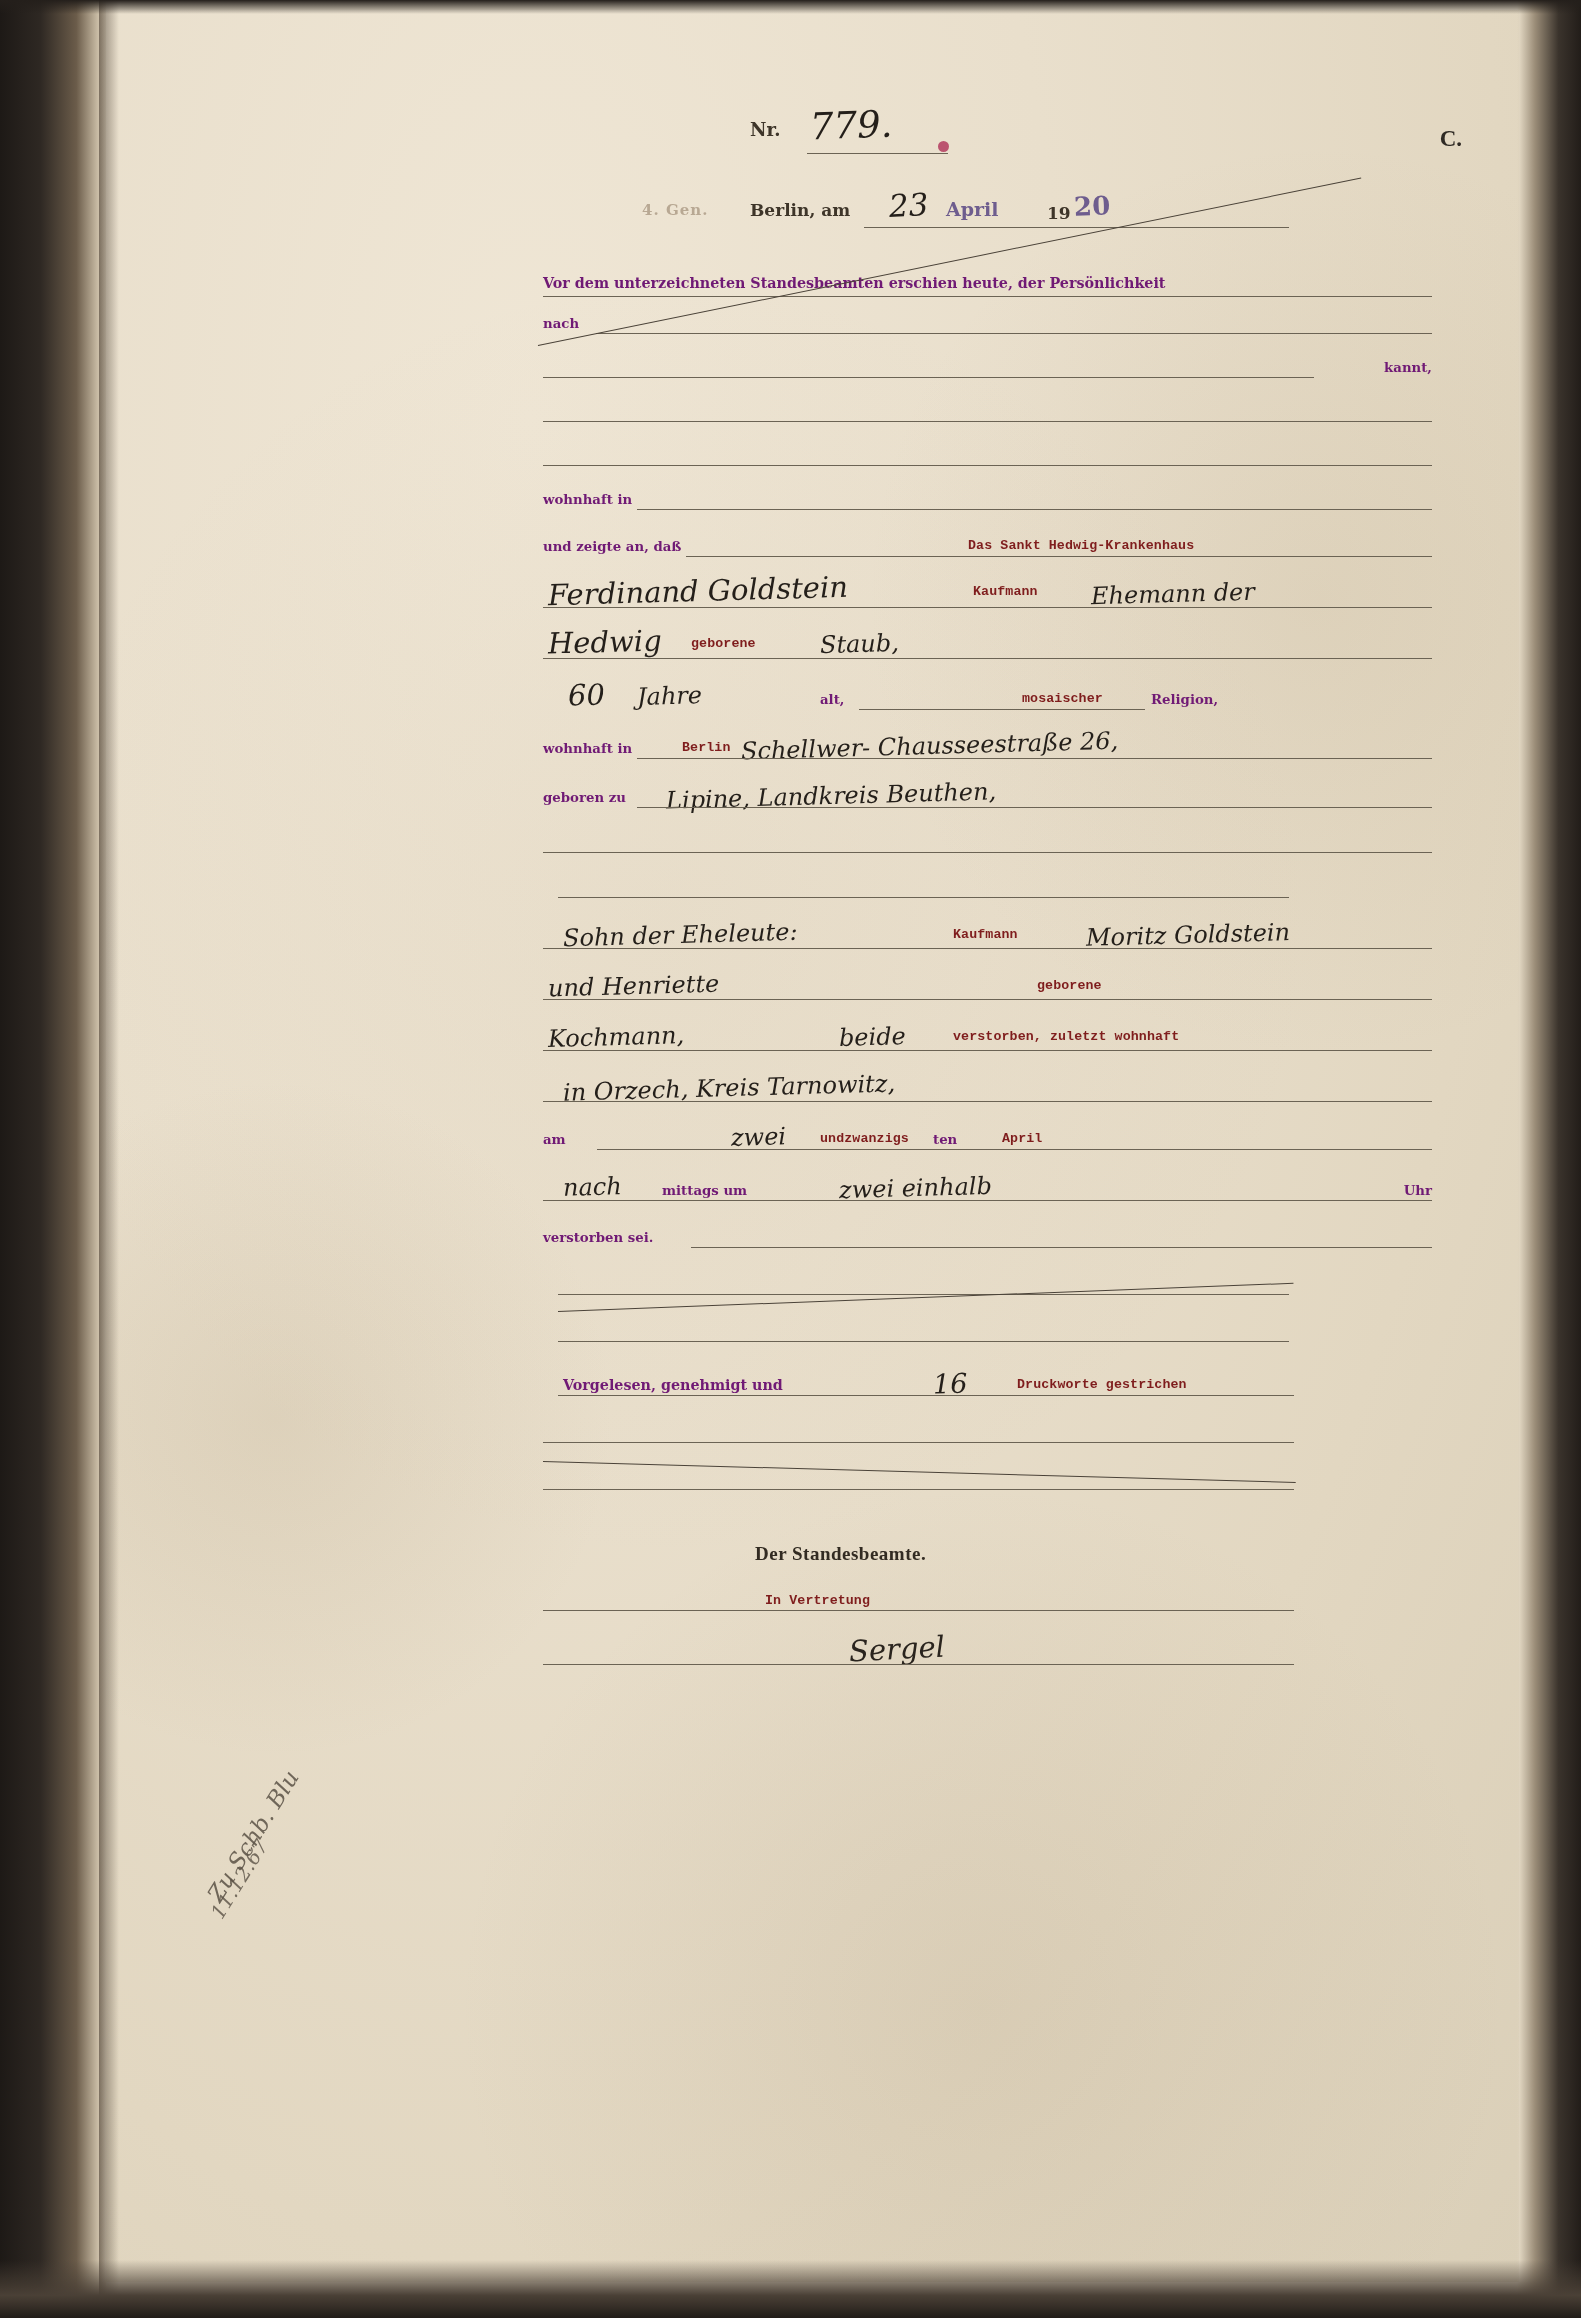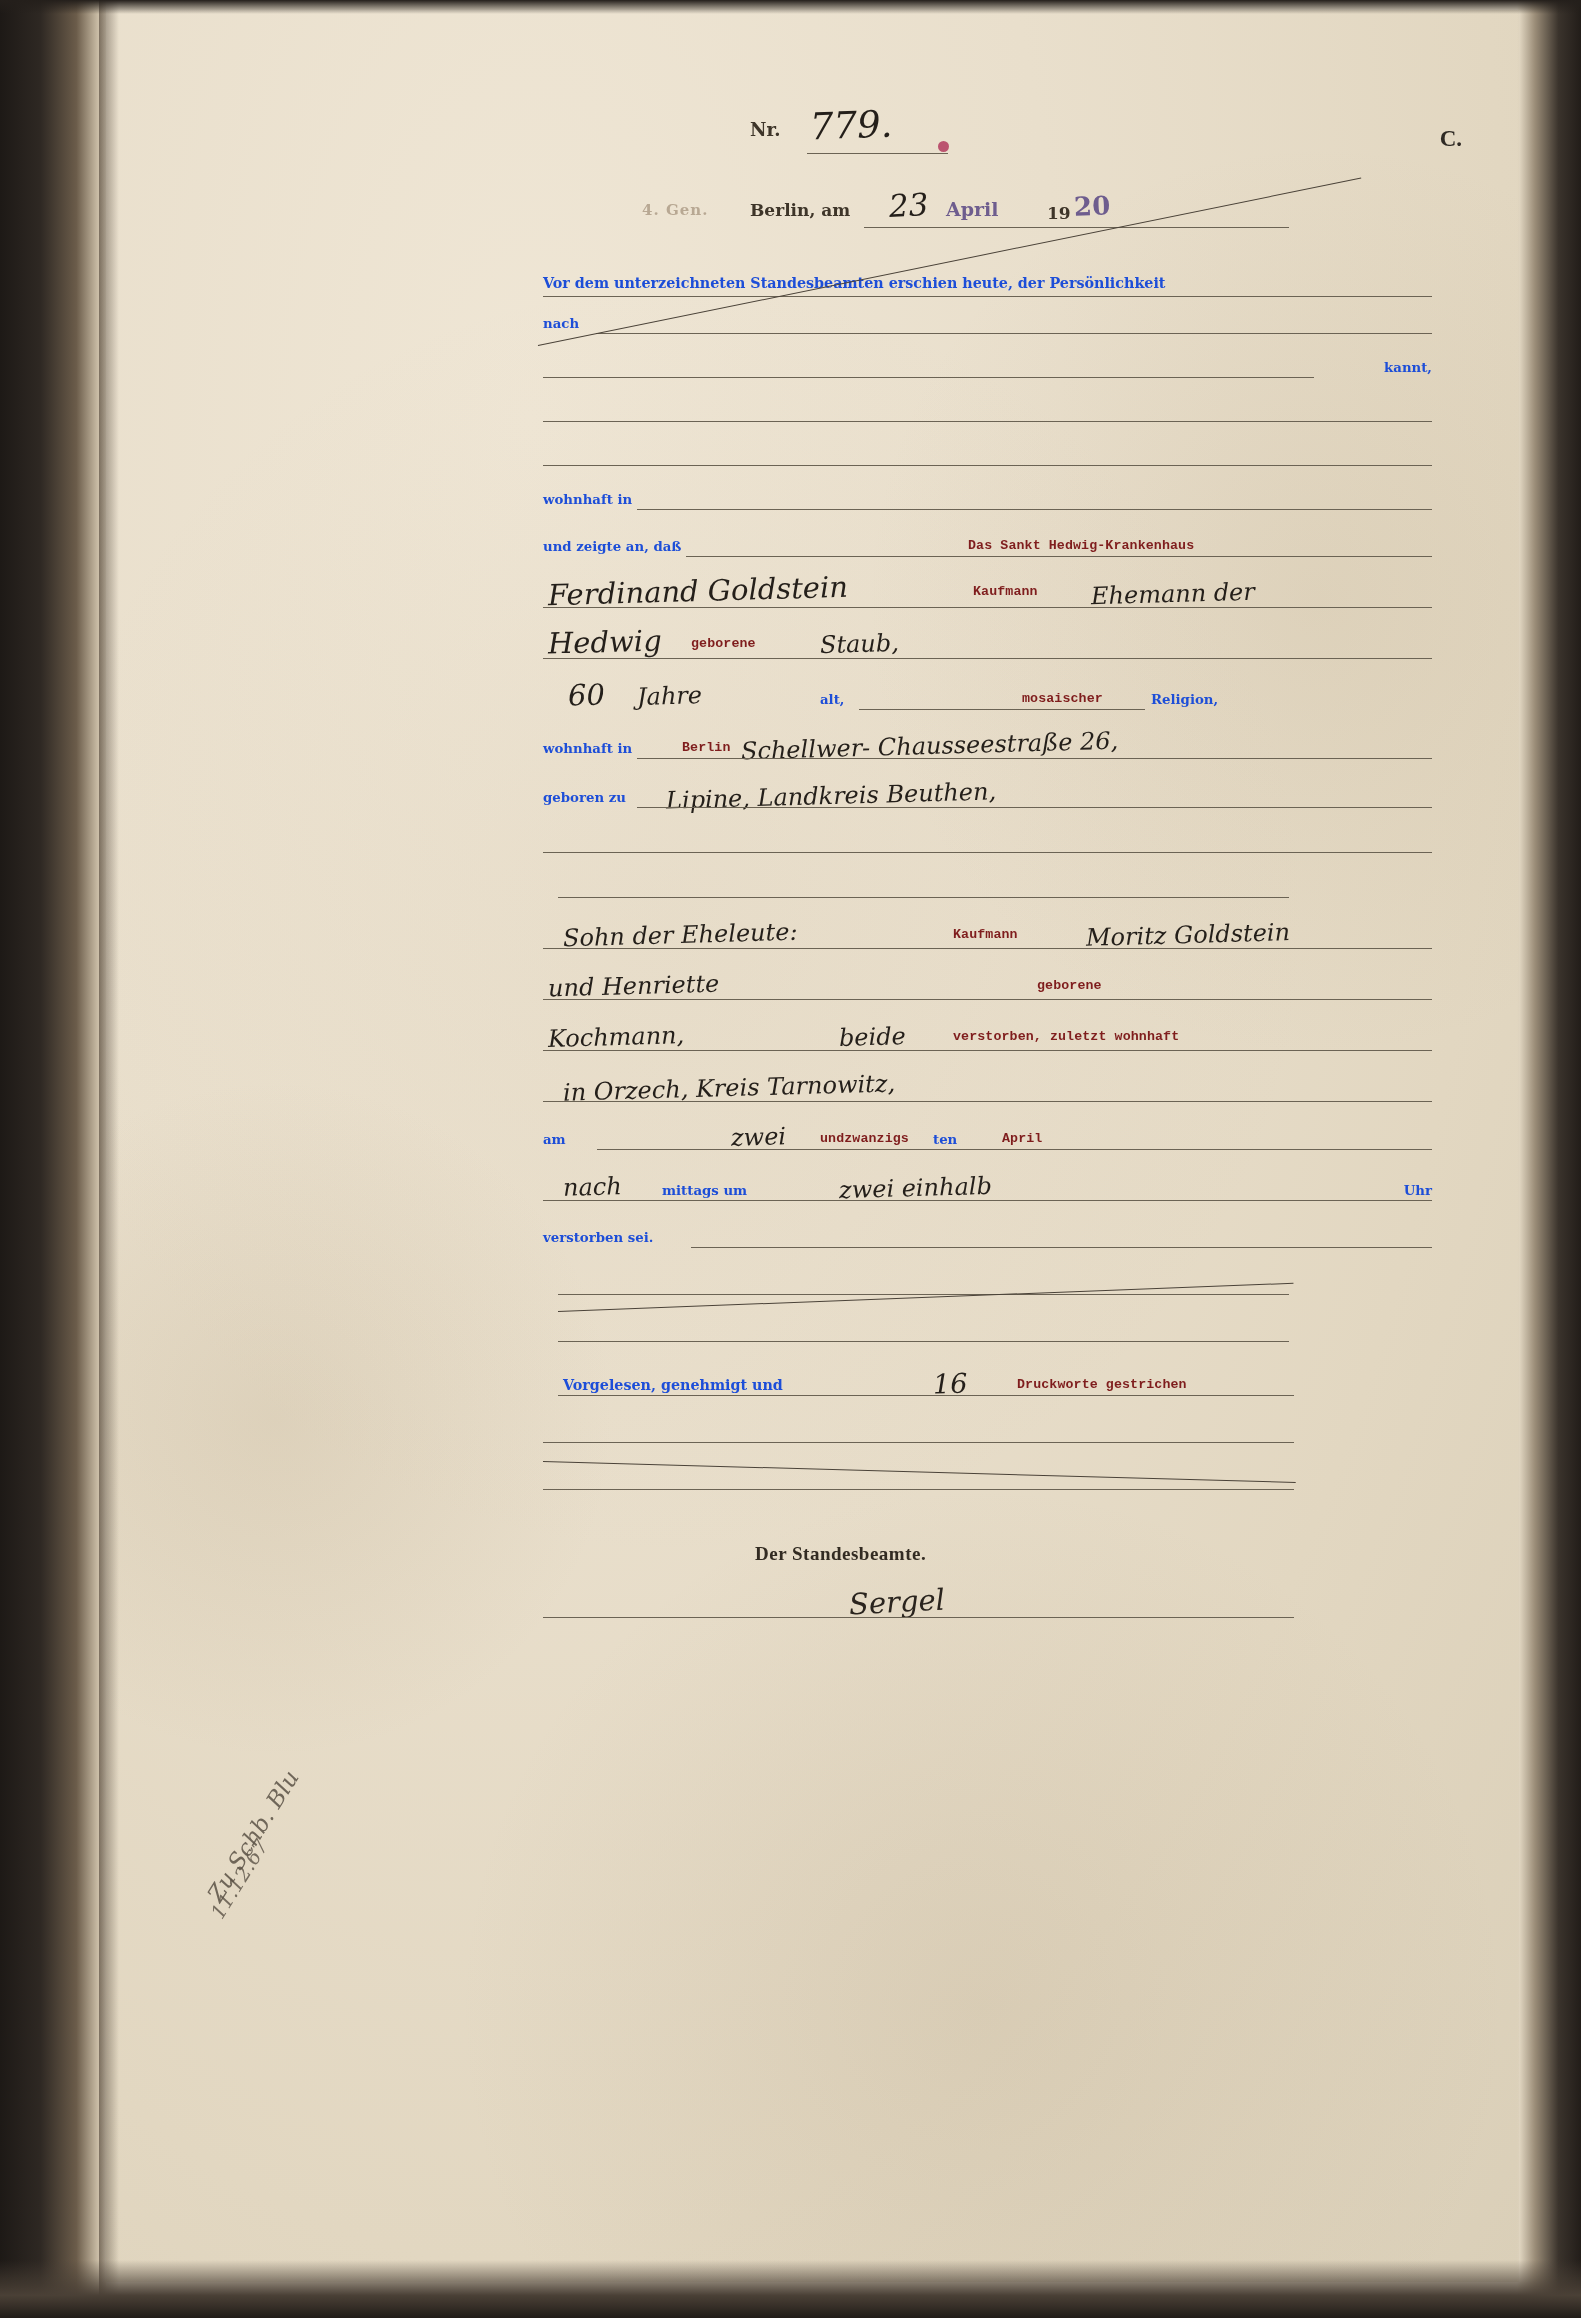--- a/index.html
+++ b/index.html
@@ -99,21 +99,21 @@
     border-bottom: 1px solid #6b6354;
     bottom: 11px;
   }
 
   .lbl {
     position: absolute;
     bottom: 14px;
     font-family: "DejaVu Serif", serif;
     font-weight: bold;
     font-size: 13.3px;
-    color: #1d4ed8;
+    color: #701a75;
     white-space: nowrap;
   }
 
   
   .hw {
     position: absolute;
     font-family: "DejaVu Serif", serif;
     font-style: italic;
     color: #241f1a;
     white-space: nowrap;
@@ -462,20 +462,24 @@
 
       <div class="row" style="height:47px;">
         <div class="line" style="left:0; width:751px;"></div>
         <div class="strike-diag" style="left:0; top:7px; width:753px; transform: rotate(1.6deg); transform-origin:left center;"></div>
       </div>
 
       <div style="position:relative; height:74px;">
         <div class="heading" style="left:212px; top:30px;">Der Standesbeamte.</div>
       </div>
 
+      <div class="row" style="height:47px;">
+        <div class="vi" style="left:222px; bottom:14px;">In Vertretung</div>
+        <div class="line" style="left:0; width:751px;"></div>
+      </div>
 
       <div class="row" style="height:54px;">
         <div class="sig" style="left:306px; bottom:10px;">Sergel</div>
         <div class="line" style="left:0; width:751px;"></div>
       </div>
 
     </div>
   </div>
 
   <div class="pencil">Zu Schb. Blu</div>

